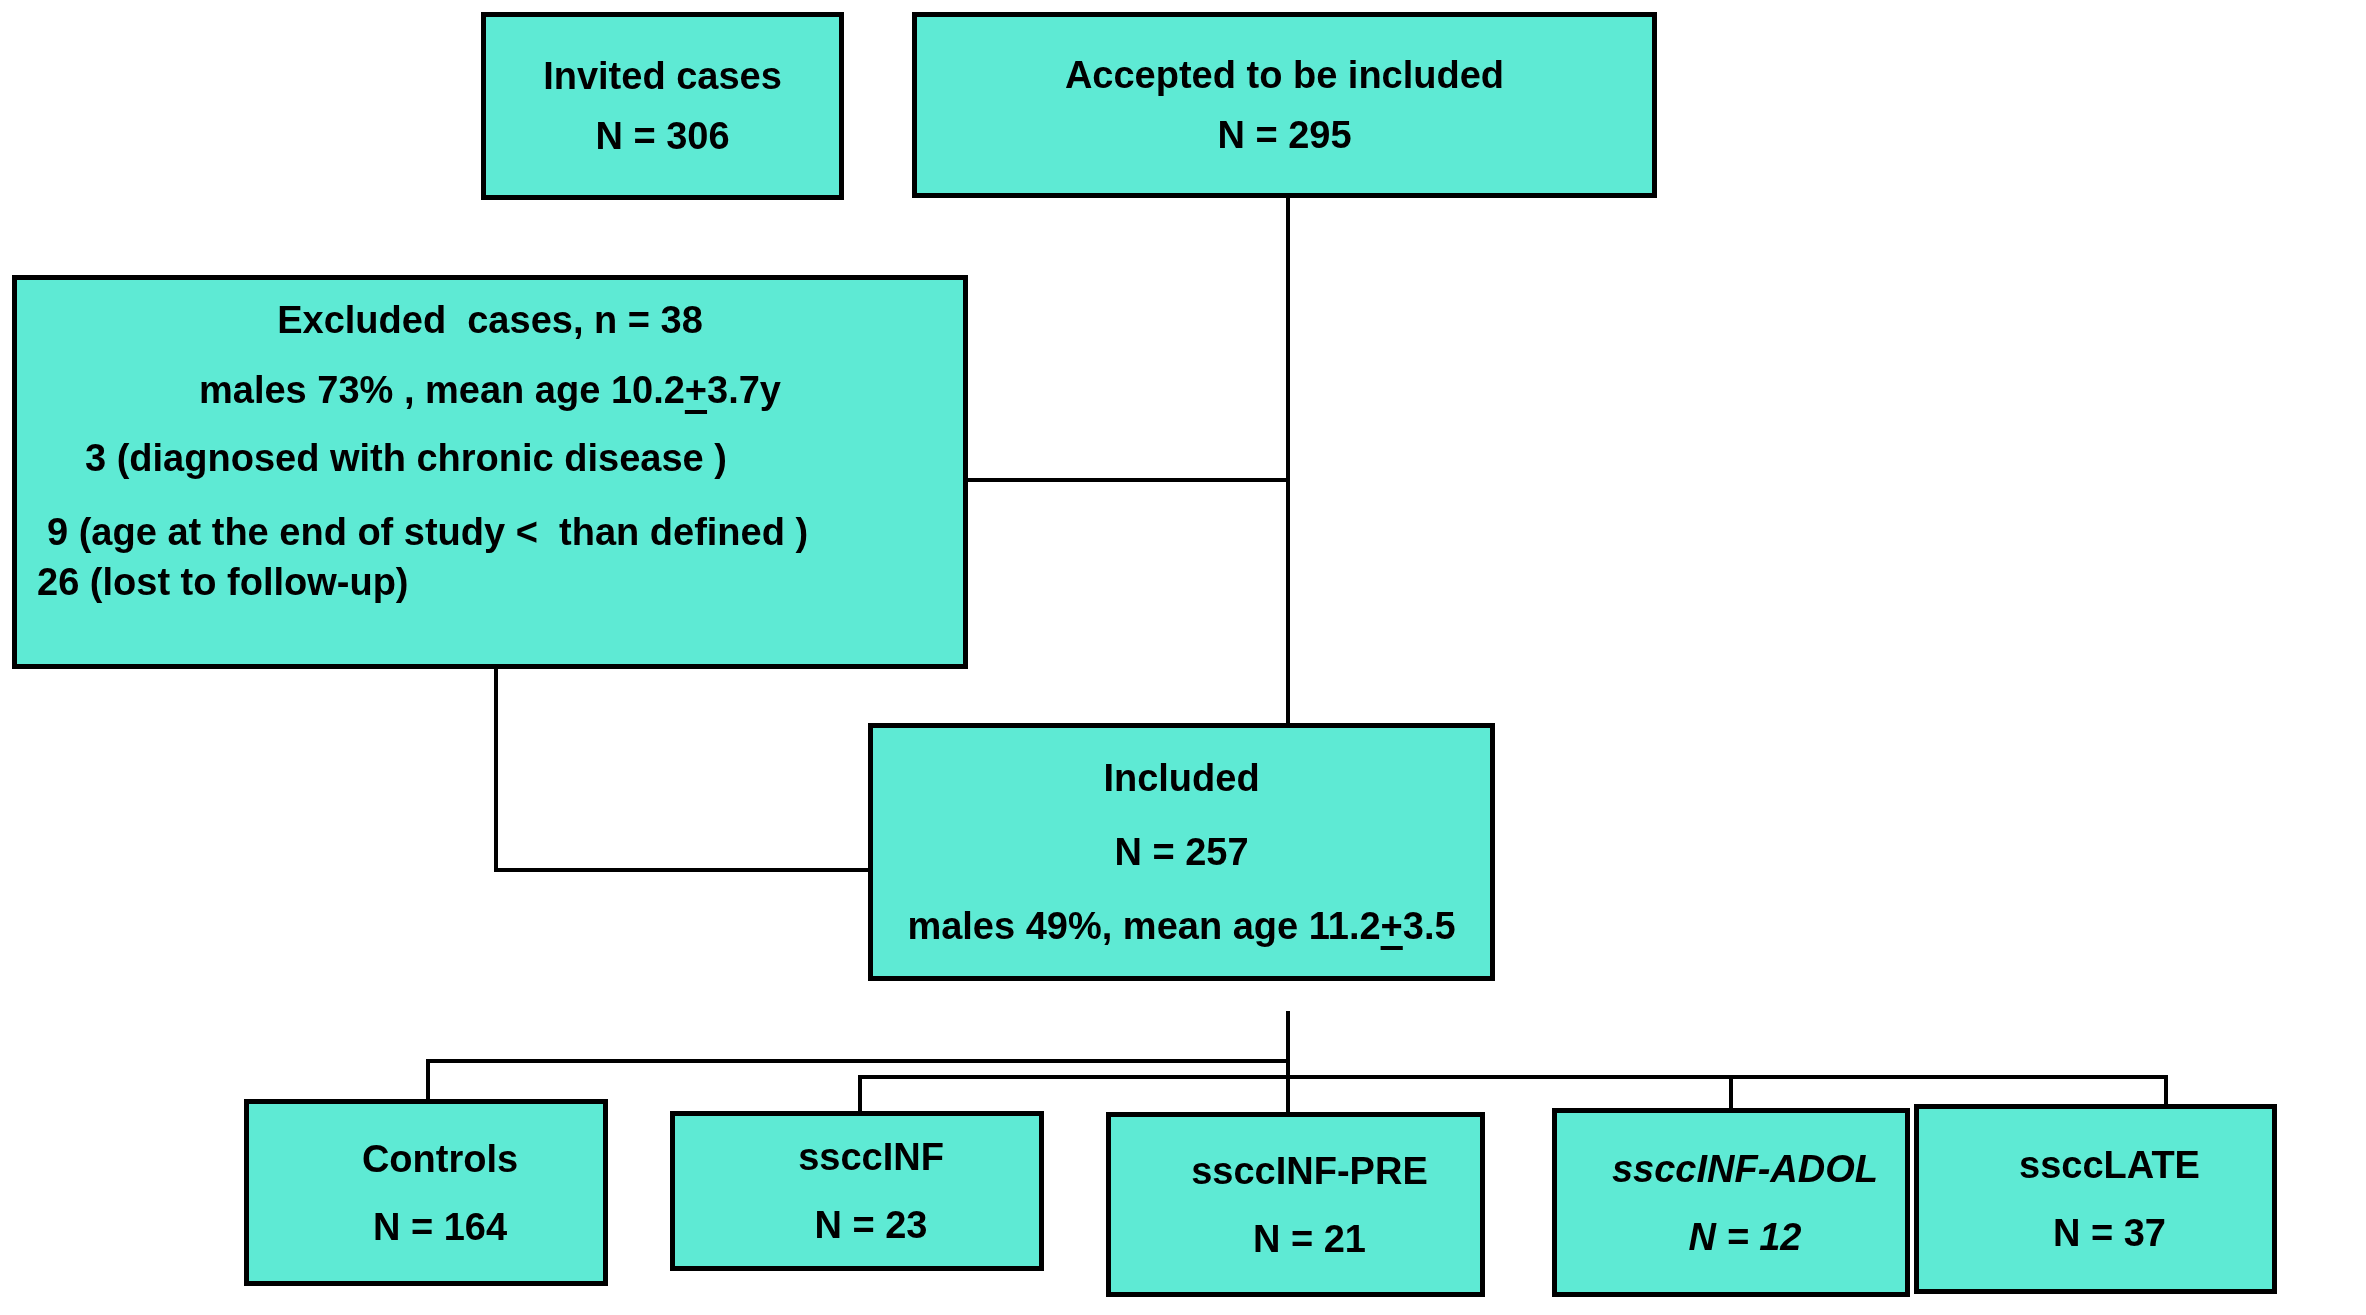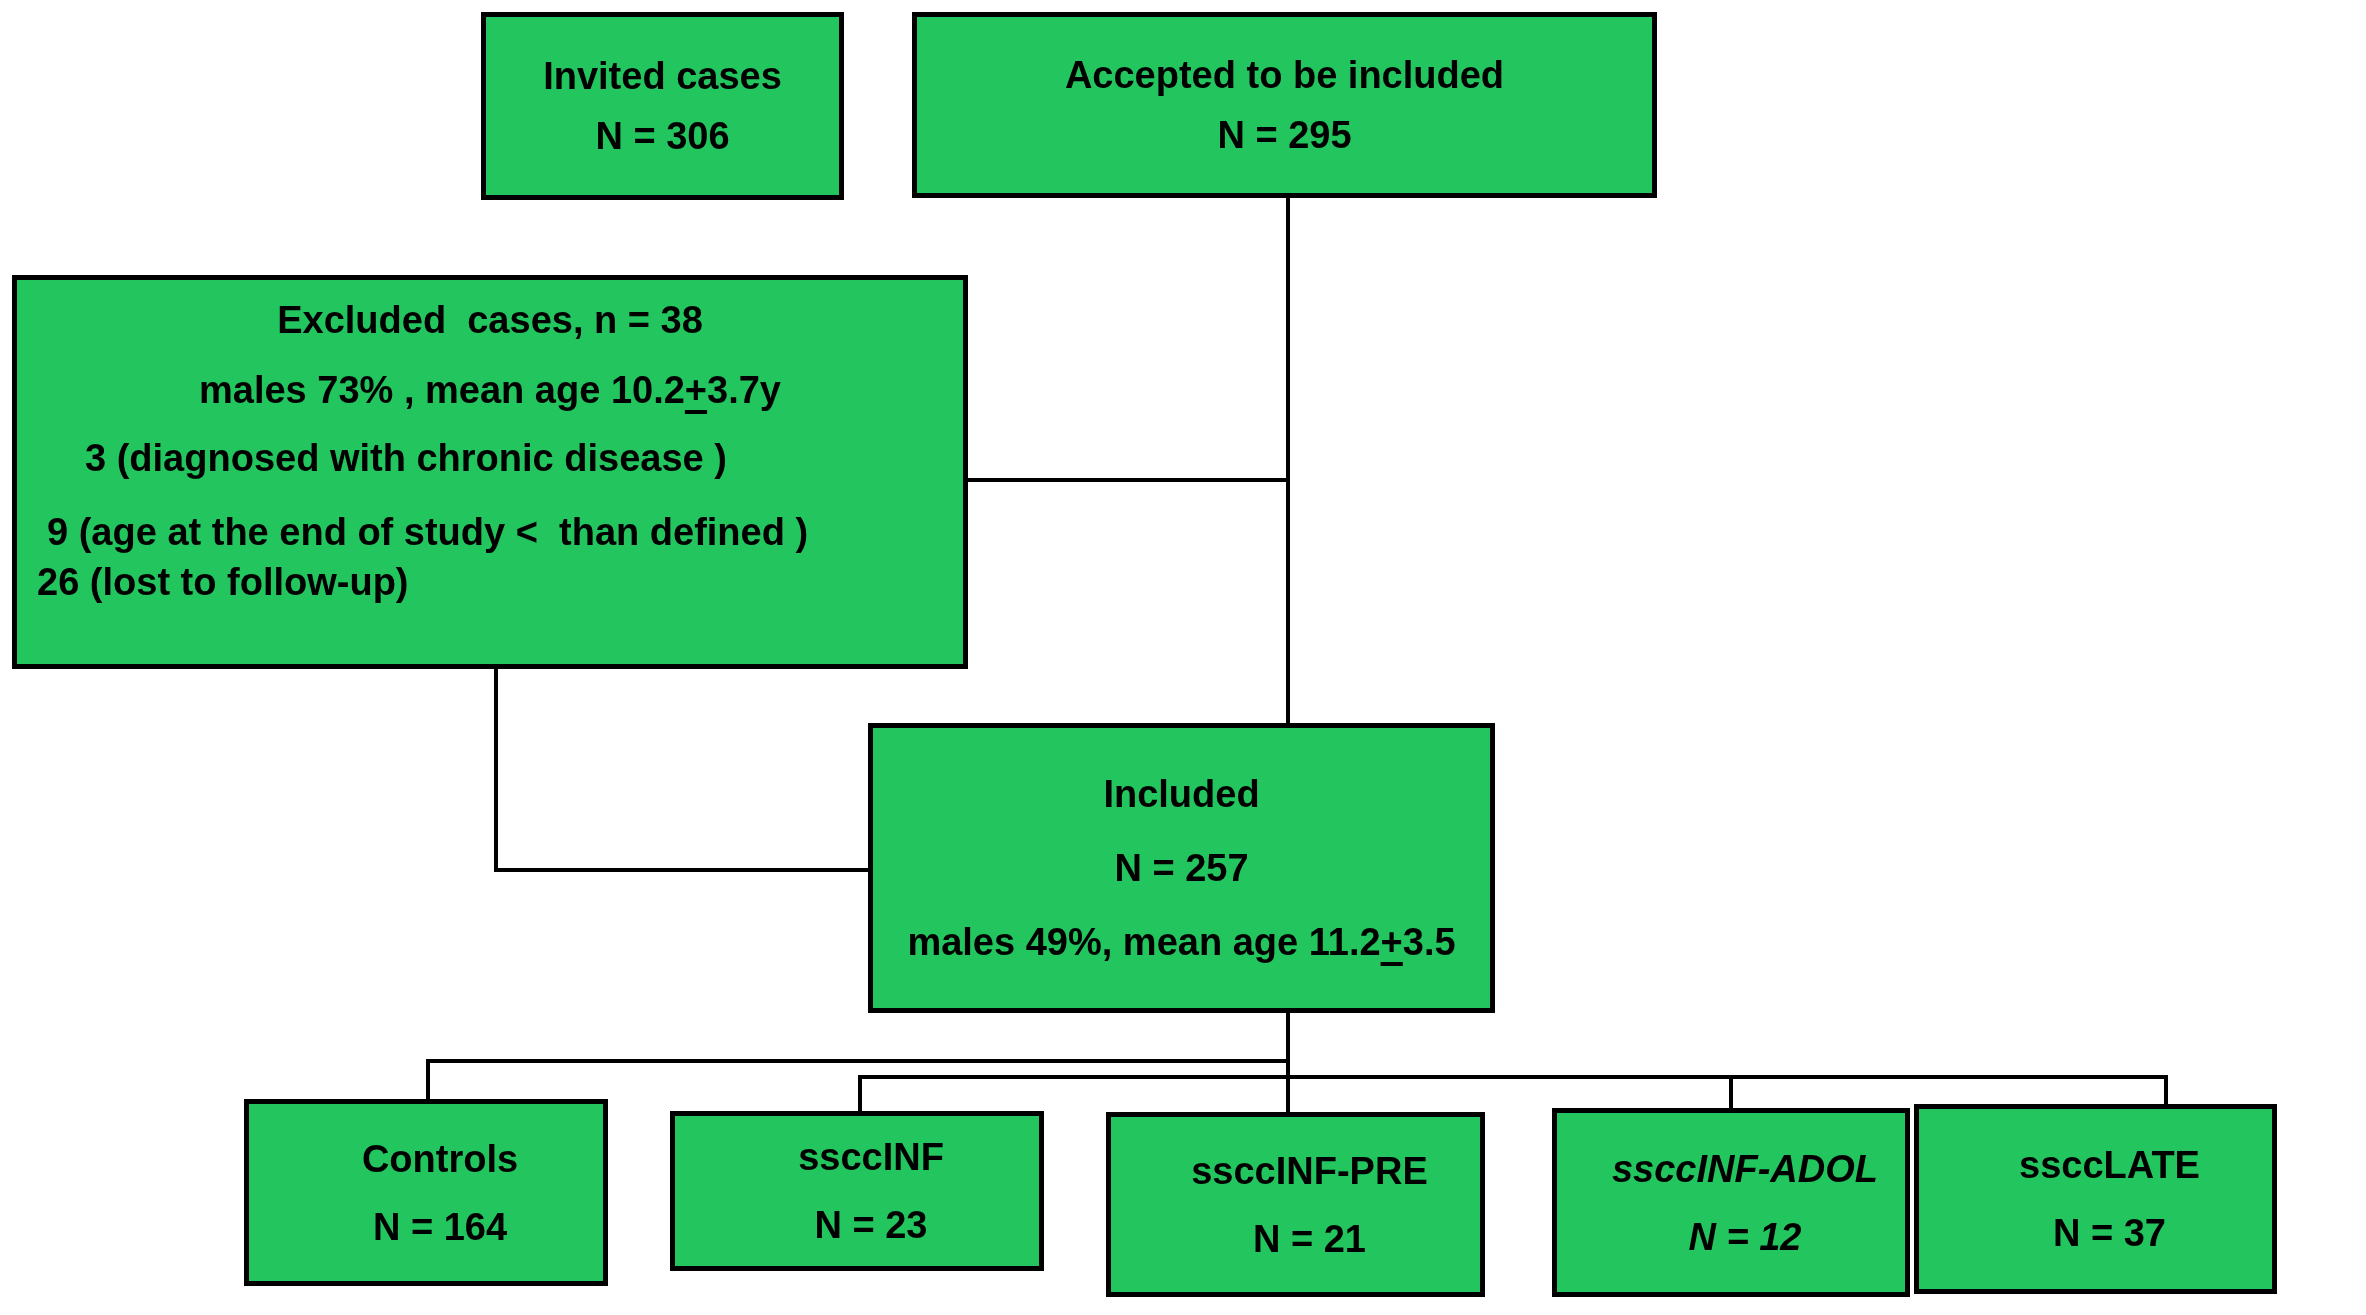--- a/index.html
+++ b/index.html
@@ -14,21 +14,21 @@
     background: #ffffff;
     font-family: "Liberation Sans", sans-serif;
     font-weight: 700;
     color: #000000;
     overflow: hidden;
   }
   .box {
     position: absolute;
     box-sizing: border-box;
     border: 5px solid #000000;
-    background: #22c55e;
+    background: #5eead4;
     display: flex;
     flex-direction: column;
     justify-content: center;
     align-items: center;
     text-align: center;
     white-space: pre-wrap;
   }
   .box .t {
     font-size: 38px;
     line-height: 48px;
@@ -36,21 +36,21 @@
   }
   .gap12 { gap: 12px; }
   .gap20 { gap: 20px; padding-left: 28px; }
   .gap26 { gap: 26px; }
 
   
   #box-invited      { left: 481px;  top: 12px;   width: 363px; height: 188px; }
   #box-accepted     { left: 912px;  top: 12px;   width: 745px; height: 186px; }
   #box-excluded     { left: 12px;   top: 275px;  width: 956px; height: 394px;
                       justify-content: flex-start; align-items: stretch; text-align: left; }
-  #box-included     { left: 868px;  top: 723px;  width: 627px; height: 290px; }
+  #box-included     { left: 868px;  top: 723px;  width: 627px; height: 258px; }
   #box-controls     { left: 244px;  top: 1099px; width: 364px; height: 187px; }
   #box-ssccinf      { left: 670px;  top: 1111px; width: 374px; height: 160px; }
   #box-ssccinf-pre  { left: 1106px; top: 1112px; width: 379px; height: 185px; }
   #box-ssccinf-adol { left: 1552px; top: 1108px; width: 358px; height: 189px; font-style: italic; }
   #box-sscclate     { left: 1914px; top: 1104px; width: 363px; height: 190px; }
 
   
   #box-excluded .t       { font-size: 38px; line-height: 48px; }
   .exc-center            { text-align: center; }
   #exc-title             { margin-top: 16px; }

